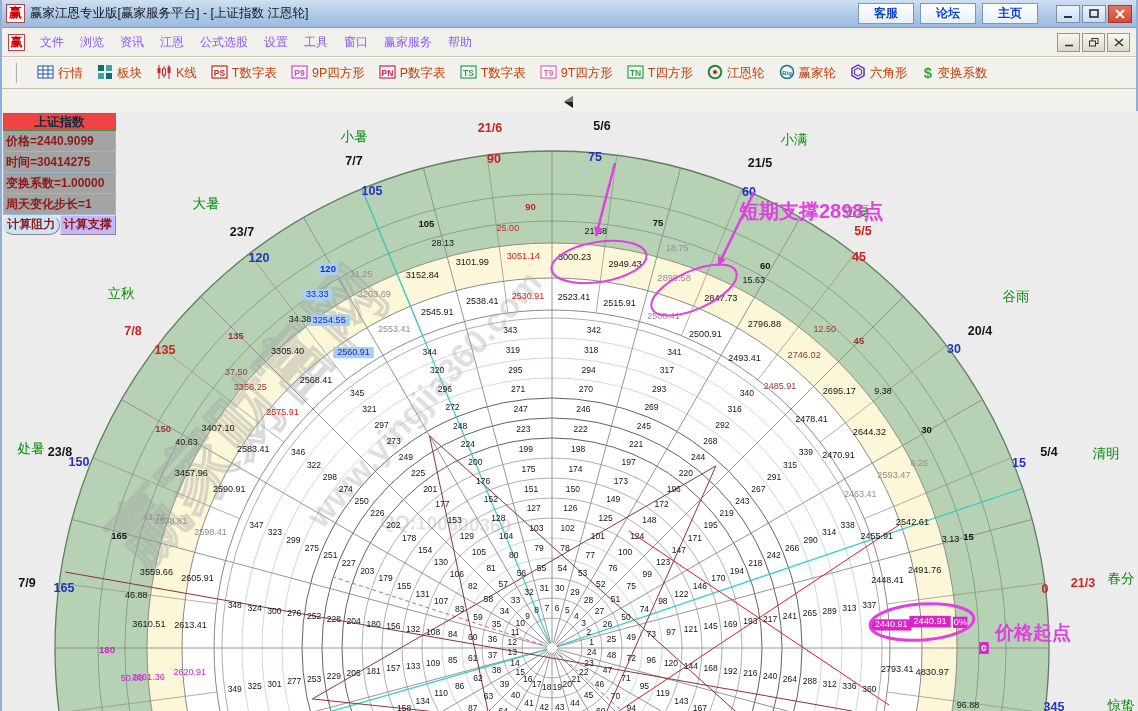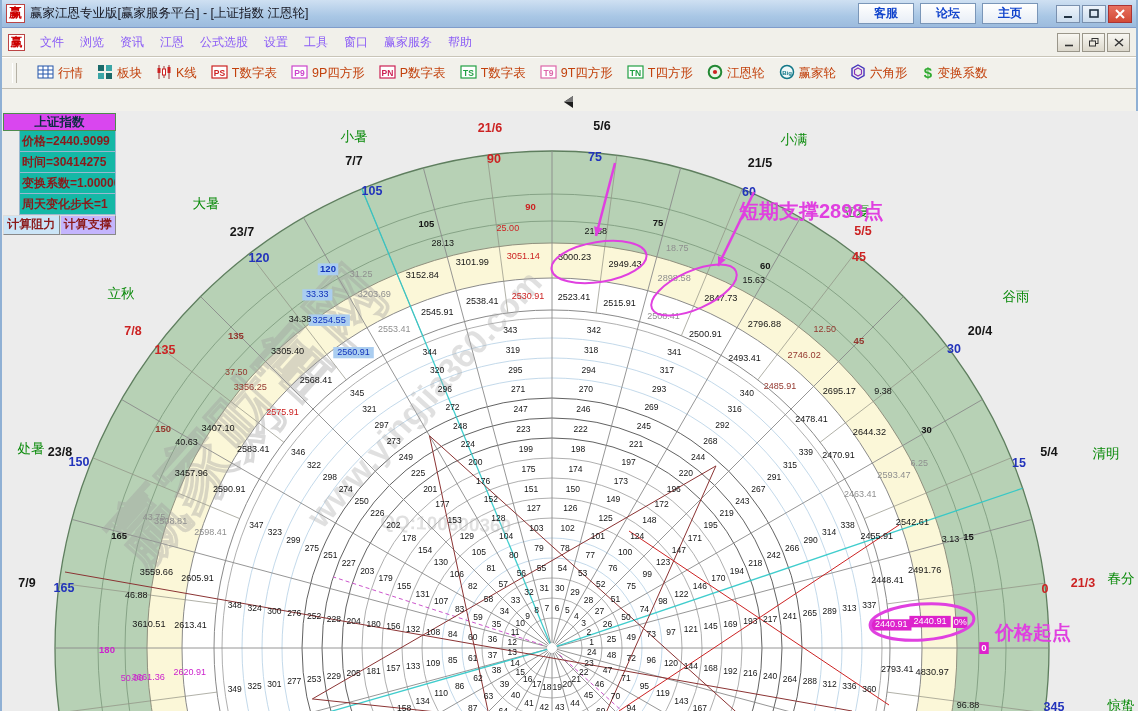--- a/index.html
+++ b/index.html
@@ -26,25 +26,25 @@
   .tbi{display:flex;align-items:center;gap:4px;font-size:12.5px;color:#c2410c;cursor:pointer;white-space:nowrap;}
   .toolbar2{height:26px;background:#f2f1eb;border-bottom:1px solid #b9b5a9;display:flex;align-items:center;padding:0 8px;gap:5px;flex-direction:column;}
   .dbi{width:22px;height:20px;display:flex;align-items:center;justify-content:center;cursor:pointer;}
   .dbsep{width:3px;height:18px;border-left:1px solid #b5b1a5;border-right:1px solid #fff;margin:0 4px;}
   .grip{width:3px;height:20px;border-left:1px solid #fff;border-right:1px solid #b5b1a5;margin-right:6px;}
   
   .chart{position:absolute;left:0;top:111px;width:1138px;height:600px;background:#ececec;overflow:hidden;}
   #wheel-svg{position:absolute;left:0;top:0;}
   
   .panel{position:absolute;left:1px;top:2px;width:113px;z-index:5;font-weight:bold;}
-  .phead{background:#d946ef;color:#0c2c42;font-size:12.5px;text-align:center;height:16px;line-height:16px;border:1px solid #4e8a4e;}
-  .prow{background:#14b8a6;color:#8b1a1a;font-size:12px;height:20px;line-height:20px;padding-left:2px;border-left:1px solid #9ab8d0;border-right:1px solid #9ab8d0;border-bottom:1px solid #9ab8d0;white-space:nowrap;overflow:hidden;margin-left:16px;}
+  .phead{background:#ef4444;color:#0c2c42;font-size:12.5px;text-align:center;height:16px;line-height:16px;border:1px solid #4e8a4e;}
+  .prow{background:#a3a3a3;color:#8b1a1a;font-size:12px;height:20px;line-height:20px;padding-left:2px;border-left:1px solid #9ab8d0;border-right:1px solid #9ab8d0;border-bottom:1px solid #9ab8d0;white-space:nowrap;overflow:hidden;}
   .pbtns{display:flex;}
   .pbtn{flex:1;height:18px;line-height:17px;font-size:12px;text-align:center;color:#8b1a1a;border:1px outset #ddd;cursor:pointer;}
-  .pbtn.res{background:#cbe5f7;}
+  .pbtn.res{background:#cbe5f7;border-radius:10px;}
   .pbtn.sup{background:#c4b5fd;}
 </style>
 </head>
 <body>
 
 <div class="app">
   <div class="titlebar">
     <span class="appicon">赢</span>
     <span class="title">赢家江恩专业版[赢家服务平台] - [上证指数 江恩轮]</span>
     <div class="tb-right">

